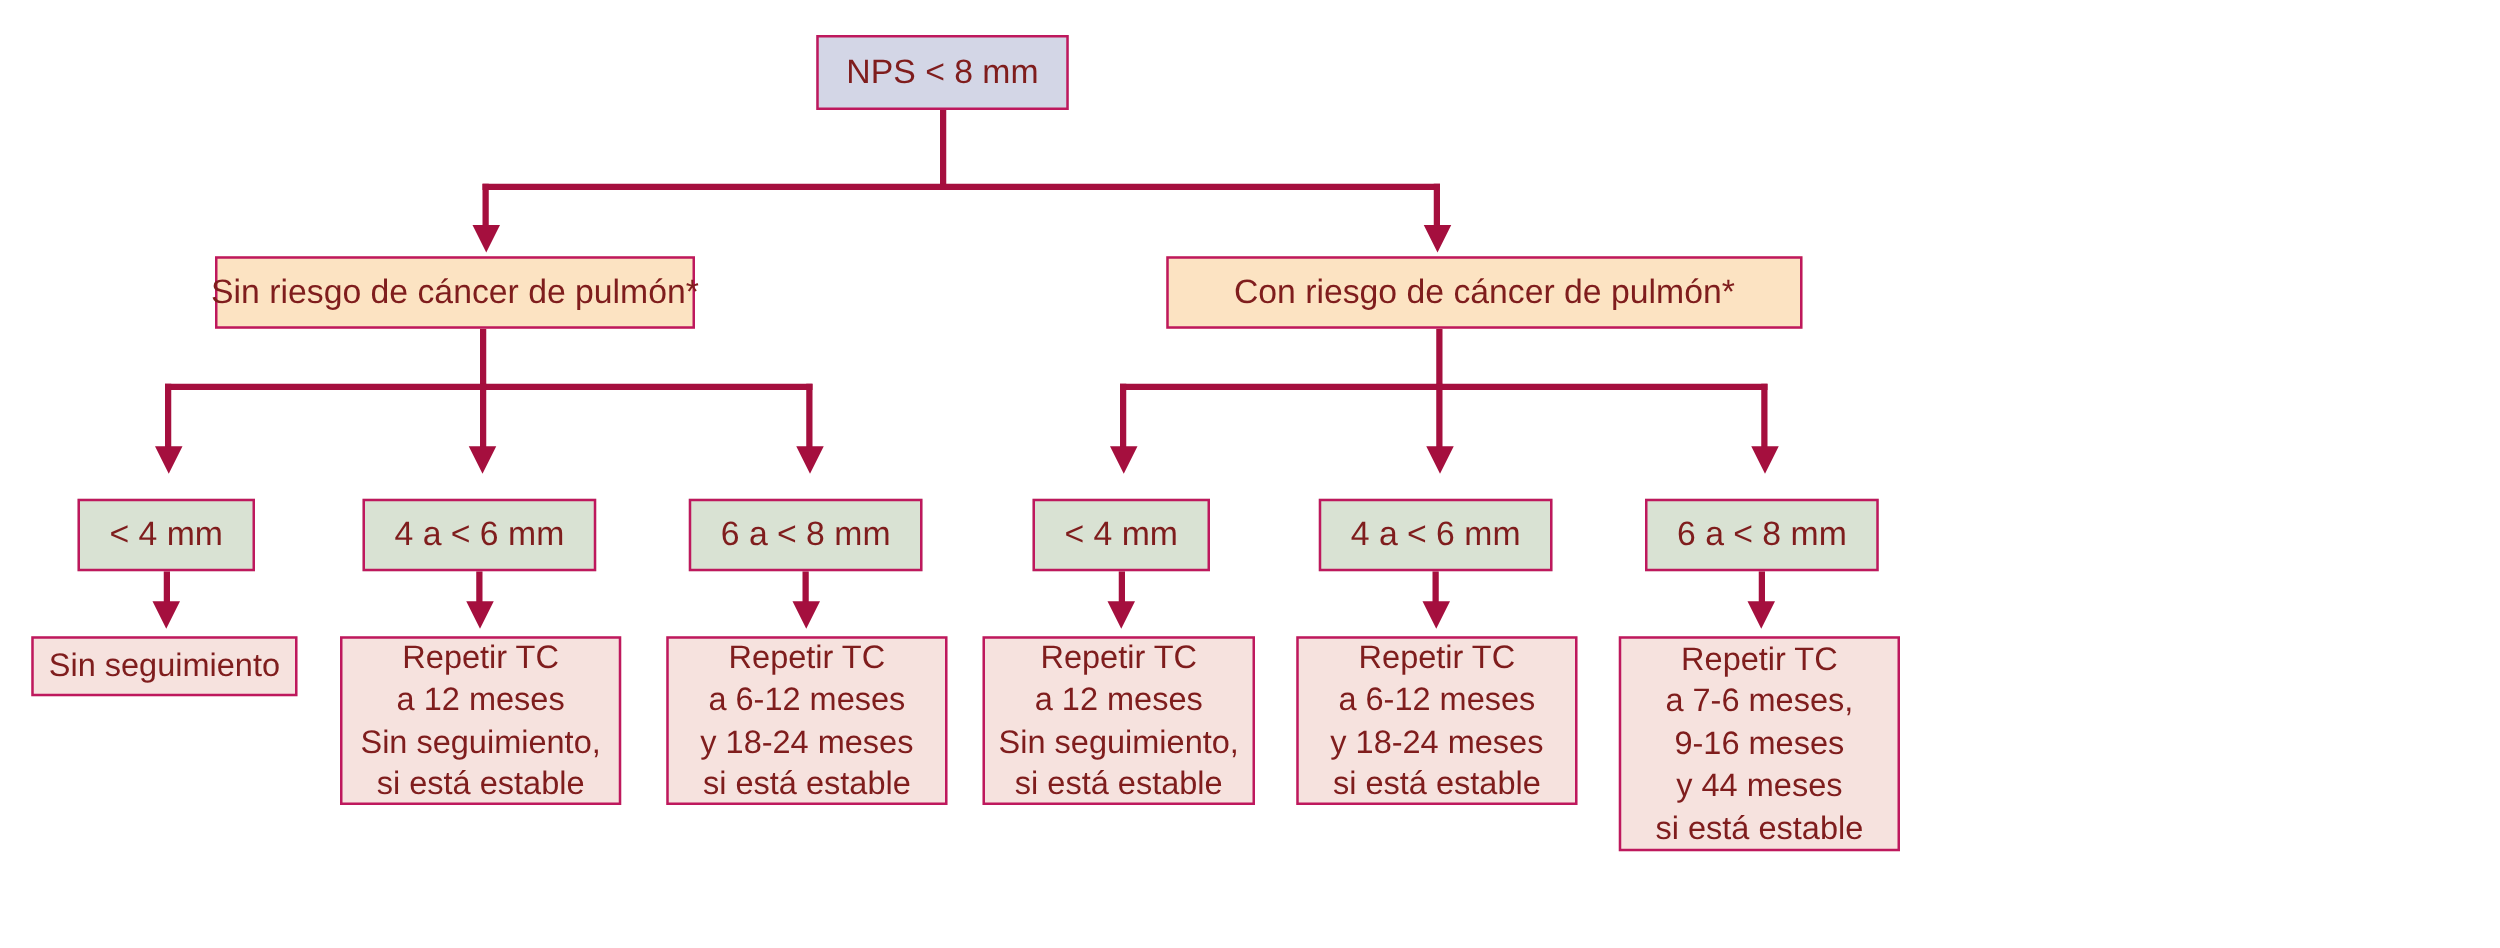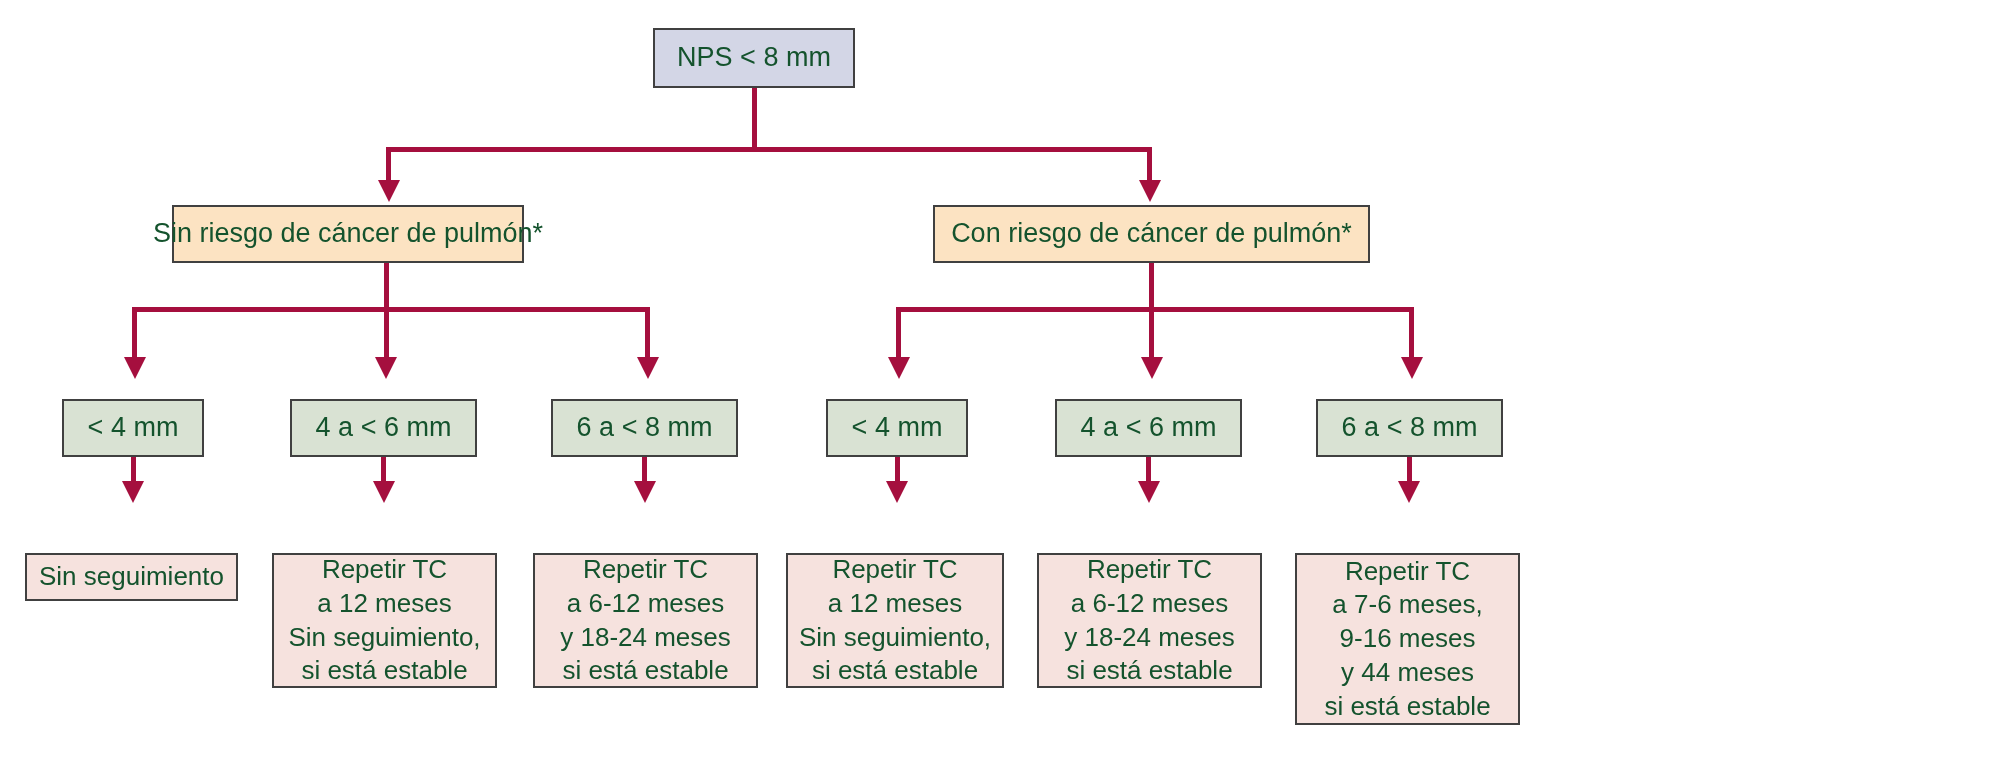--- a/index.html
+++ b/index.html
@@ -13,46 +13,45 @@
   #canvas {
     position: relative;
     width: 2000px;
     height: 758px;
     background: #ffffff;
     overflow: hidden;
   }
   .node {
     position: absolute;
     box-sizing: border-box;
-    border: 2px solid #404040;
+    border: 2px solid #be185d;
     display: flex;
     flex-direction: column;
     align-items: center;
     justify-content: center;
     text-align: center;
-    color: #14532d;
+    color: #7f1d1d;
     line-height: 1.30;
     z-index: 3;
   }
   .node-root {
     background: #d3d6e6;
     font-size: 27px;
   }
   .node-risk {
     background: #fce3c2;
     font-size: 27px;
   }
   .node-size {
     background: #d9e2d3;
     font-size: 27px;
   }
   .node-action {
     background: #f6e2de;
     font-size: 26px;
-    margin-top: 44px;
   }
   .node .line {
     display: block;
     white-space: nowrap;
   }
   
   .conn {
     position: absolute;
     background: #a50f3e;
     z-index: 1;
@@ -78,25 +77,25 @@
     <span class="line">NPS &lt; 8 mm</span>
   </div>
 
   <div class="conn conn-v" style="left:751.5px; top:88px; height:62px;"></div>
   <div class="conn conn-h" style="left:386px; top:147px; width:766px;"></div>
   <div class="conn conn-v" style="left:386px; top:147px; height:36px;"></div>
   <div class="conn conn-v" style="left:1147px; top:147px; height:36px;"></div>
   <div class="arrow" style="left:377.5px; top:180px;"></div>
   <div class="arrow" style="left:1138.5px; top:180px;"></div>
 
-  <div class="node node-risk" style="left:172px; top:205px; width:352px; height:58px;">
+  <div class="node node-risk" style="left:172px; top:205px; width:384px; height:58px;">
     <span class="line">Sin riesgo de cáncer de pulmón*</span>
   </div>
 
-  <div class="node node-risk" style="left:933px; top:205px; width:437px; height:58px;">
+  <div class="node node-risk" style="left:933px; top:205px; width:509px; height:58px;">
     <span class="line">Con riesgo de cáncer de pulmón*</span>
   </div>
 
   <div class="conn conn-v" style="left:383.5px; top:263px; height:47px;"></div>
   <div class="conn conn-h" style="left:132px; top:307px; width:518px;"></div>
   <div class="conn conn-v" style="left:132px; top:307px; height:53px;"></div>
   <div class="conn conn-v" style="left:383.5px; top:307px; height:53px;"></div>
   <div class="conn conn-v" style="left:645px; top:307px; height:53px;"></div>
   <div class="arrow" style="left:123.5px; top:357px;"></div>
   <div class="arrow" style="left:375px; top:357px;"></div>

